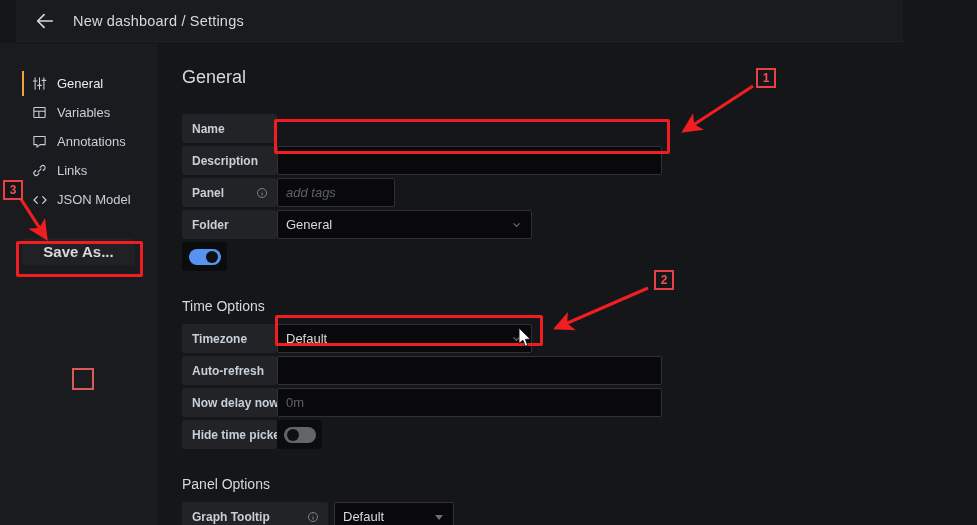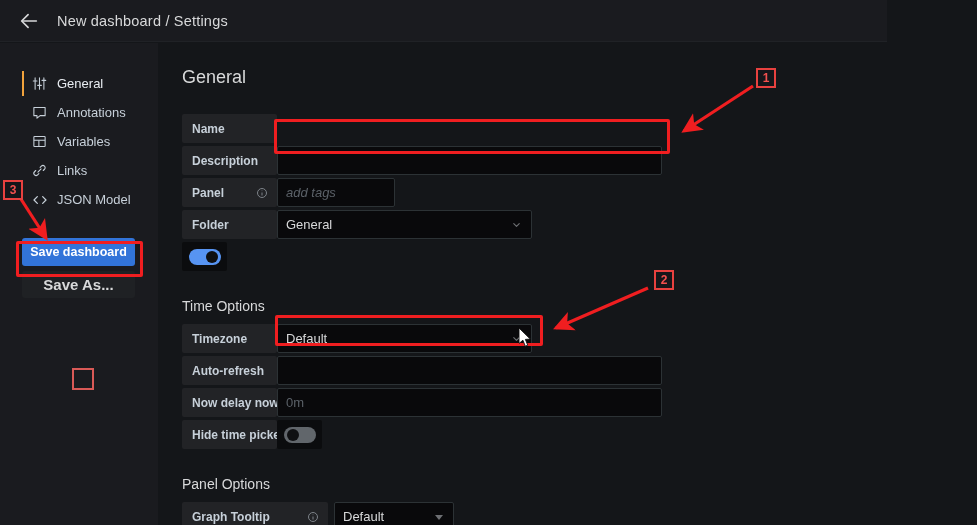--- a/index.html
+++ b/index.html
@@ -15,21 +15,21 @@
   #app {
     position: relative;
     width: 977px;
     height: 525px;
     background: #141619;
   }
 
   
   .topbar {
     position: absolute;
-    left: 0; top: 0;
+    left: 16px; top: 0;
     width: 887px; height: 42px;
     background: #1a1b1f;
     display: flex;
     align-items: center;
     border-bottom: 1px solid #202226;
   }
   .back-arrow {
     width: 34px; height: 34px;
     margin-left: 12px;
     display: flex; align-items: center; justify-content: center;
@@ -298,36 +298,36 @@
             <line x1="2" y1="8" x2="8" y2="8"></line>
             <line x1="9" y1="15" x2="15" y2="15"></line>
             <line x1="16" y1="7" x2="22" y2="7"></line>
           </svg>
         </span>
         <span class="nav-label">General</span>
       </div>
 
       <div class="nav-item">
         <span class="nav-icon">
-          <svg width="15" height="15" viewBox="0 0 24 24" fill="none" stroke="#c7d0d9" stroke-width="1.7" stroke-linejoin="round">
-            <path d="M21 4H3v13h5v4l5-4h8z"></path>
-          </svg>
-        </span>
-        <span class="nav-label">Annotations</span>
-      </div>
-
-      <div class="nav-item">
-        <span class="nav-icon">
           <svg width="15" height="15" viewBox="0 0 24 24" fill="none" stroke="#c7d0d9" stroke-width="1.7">
             <rect x="3" y="4" width="18" height="16" rx="1"></rect>
             <line x1="3" y1="10" x2="21" y2="10"></line>
             <line x1="11" y1="10" x2="11" y2="20"></line>
           </svg>
         </span>
         <span class="nav-label">Variables</span>
+      </div>
+
+      <div class="nav-item">
+        <span class="nav-icon">
+          <svg width="15" height="15" viewBox="0 0 24 24" fill="none" stroke="#c7d0d9" stroke-width="1.7" stroke-linejoin="round">
+            <path d="M21 4H3v13h5v4l5-4h8z"></path>
+          </svg>
+        </span>
+        <span class="nav-label">Annotations</span>
       </div>
 
       <div class="nav-item">
         <span class="nav-icon">
           <svg width="15" height="15" viewBox="0 0 24 24" fill="none" stroke="#c7d0d9" stroke-width="1.7" stroke-linecap="round">
             <path d="M9.5 14.5l5-5"></path>
             <path d="M13 7l2-2a3.5 3.5 0 015 5l-2 2"></path>
             <path d="M11 17l-2 2a3.5 3.5 0 01-5-5l2-2"></path>
           </svg>
         </span>
@@ -338,21 +338,20 @@
         <span class="nav-icon">
           <svg width="16" height="16" viewBox="0 0 24 24" fill="none" stroke="#c7d0d9" stroke-width="1.9" stroke-linecap="round" stroke-linejoin="round">
             <polyline points="8,7 3,12 8,17"></polyline>
             <polyline points="16,7 21,12 16,17"></polyline>
           </svg>
         </span>
         <span class="nav-label">JSON Model</span>
       </div>
 
       <div class="save-wrap">
-        <button class="btn-save">Save dashboard</button>
         <button class="btn-saveas">Save As...</button>
       </div>
     </div>
   </div>
 
   <div class="content">
 
     <div class="section-title">General</div>
 
     <div class="field-row">

